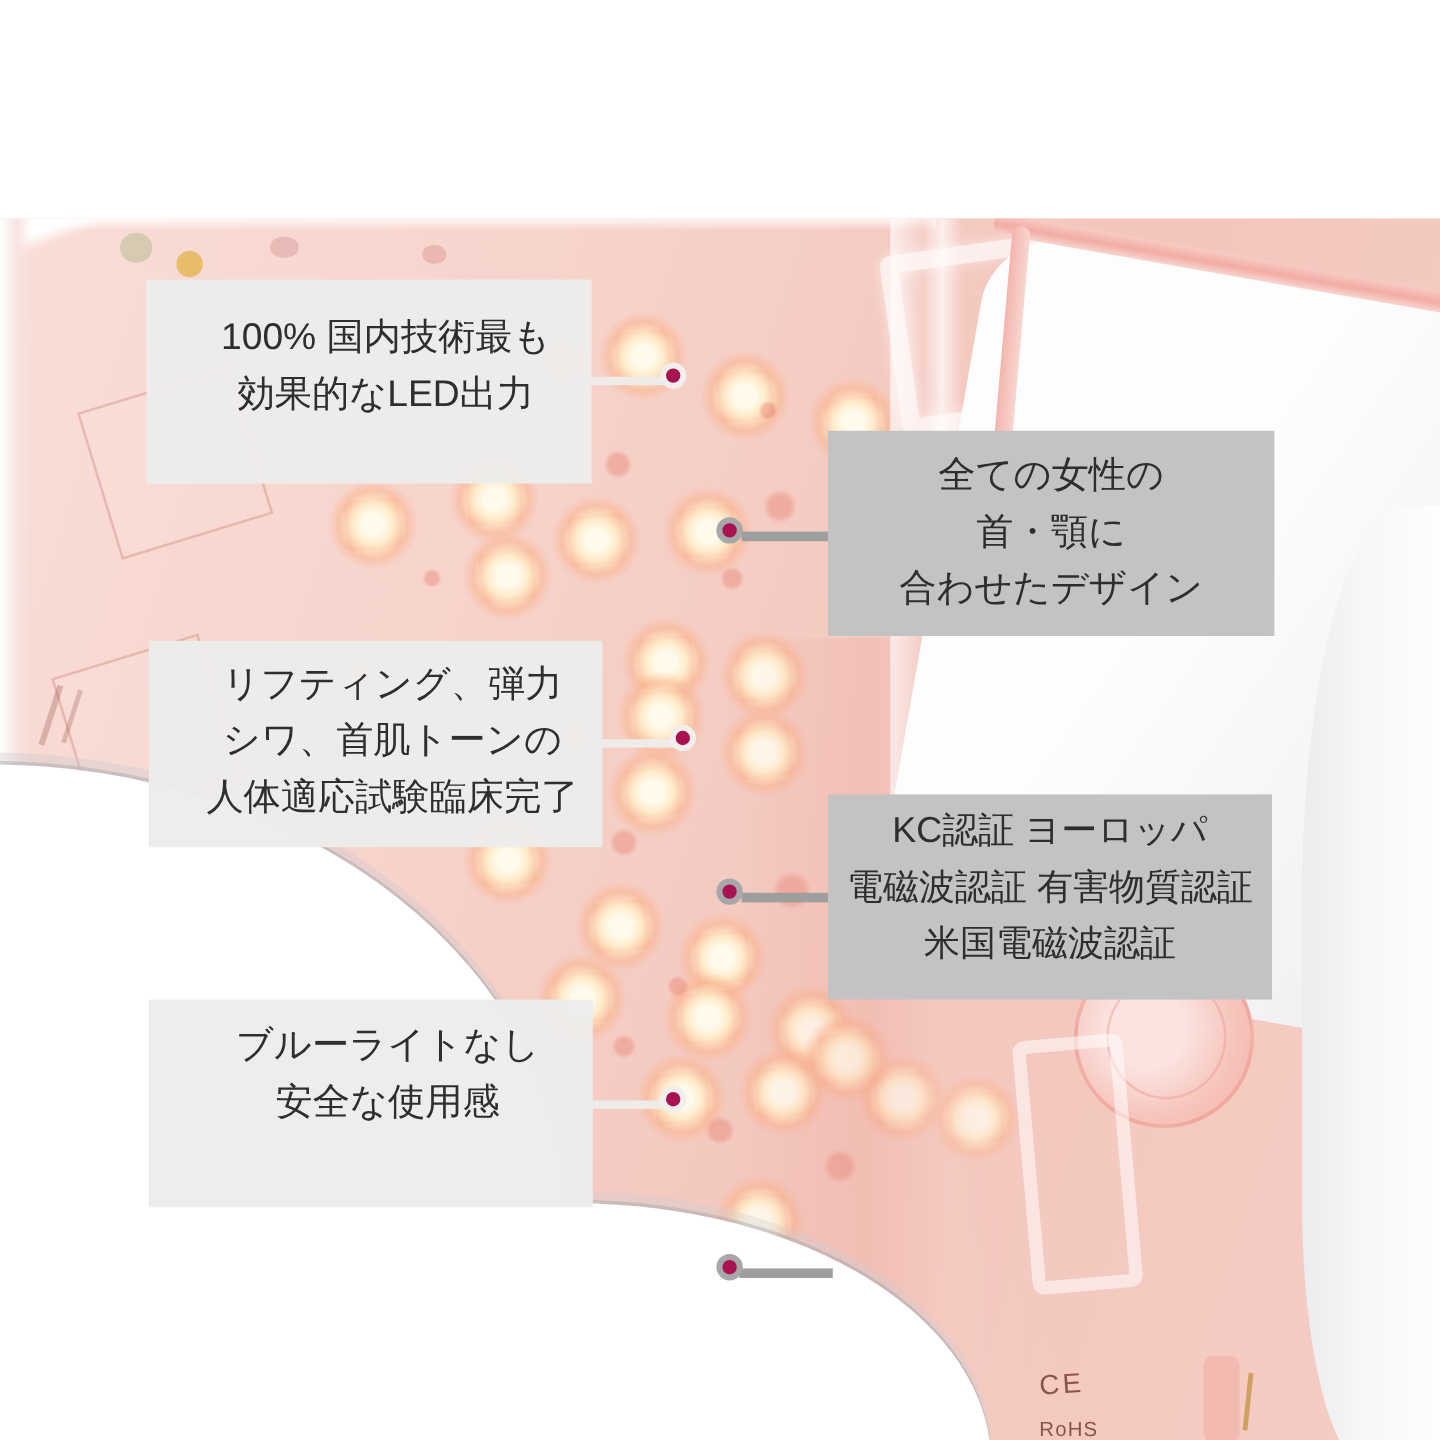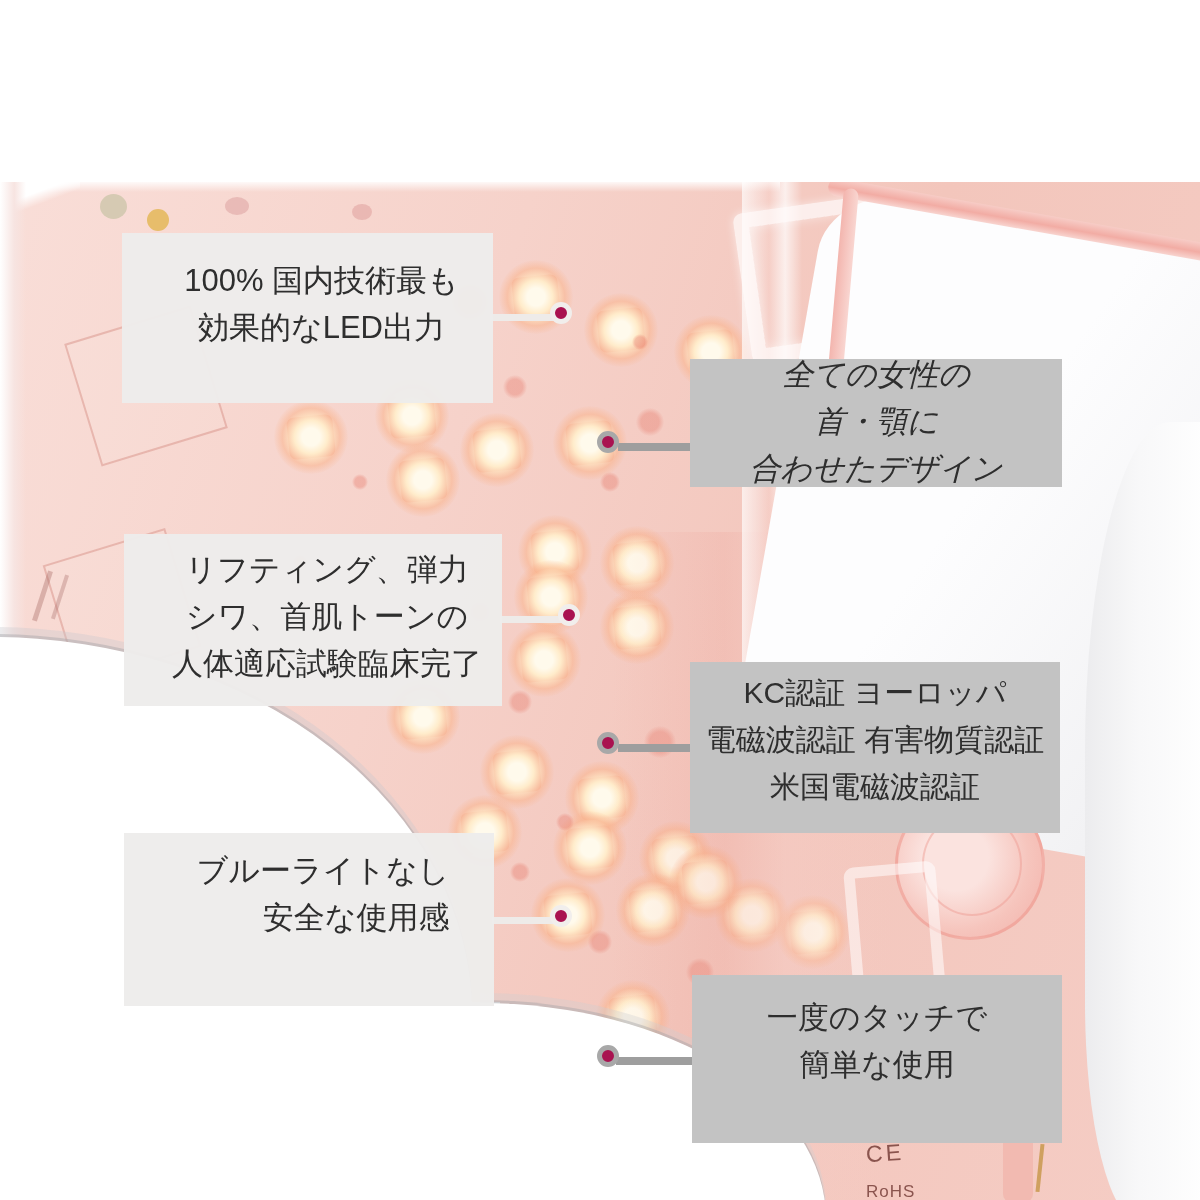--- a/index.html
+++ b/index.html
@@ -87,24 +87,24 @@
   .glow{width:74px;height:74px;border-radius:50%;
         background:radial-gradient(circle,#fffaec 0 17%,#ffeccb 32%,rgba(250,180,140,.55) 55%,rgba(250,180,140,0) 72%);}
   .spot{border-radius:50%;}
 
   
   .callout{display:flex;align-items:center;justify-content:center;text-align:center;
            font-size:31px;line-height:47px;color:#2e2e2e;font-weight:400;}
   .cl-left{background:rgba(237,236,235,.97);padding-left:28px;}
   .cl-right{background:#c3c3c3;}
   .c1{left:122px;top:233px;width:371px;height:170px;padding-bottom:28px;}
-  .c2{left:690px;top:359px;width:372px;height:128px;padding-bottom:4px;font-style:italic;}
+  .c2{left:690px;top:359px;width:372px;height:171px;padding-bottom:4px;}
   .c3{left:124px;top:534px;width:378px;height:172px;padding-bottom:8px;}
   .c4{left:690px;top:662px;width:370px;height:171px;padding-bottom:16px;font-size:30px;}
-  .c5{left:124px;top:833px;width:370px;height:173px;padding-bottom:52px;text-align:right;}
+  .c5{left:124px;top:833px;width:370px;height:173px;padding-bottom:52px;}
   .c6{left:692px;top:975px;width:370px;height:168px;padding-bottom:36px;}
 
   
   .lead{height:7px;}
   .lead-light{background:#eeebe9;}
   .lead-gray{background:#9e9e9e;height:8px;}
   .l1{left:490px;top:314px;width:70px;}
   .l2{left:618px;top:443px;width:74px;}
   .l3{left:500px;top:616px;width:66px;}
   .l4{left:618px;top:744px;width:74px;}
@@ -253,17 +253,14 @@
     </div>
   <div class="callout cl-right c4">
       <span style="position:static">KC認証 ヨーロッパ<br>電磁波認証 有害物質認証<br>米国電磁波認証</span>
     </div>
   <div class="callout cl-left  c3">
       <span style="position:static">リフティング、弾力<br>シワ、首肌トーンの<br>人体適応試験臨床完了</span>
     </div>
   <div class="callout cl-left  c5">
       <span style="position:static">ブルーライトなし<br>安全な使用感</span>
     </div>
-  <div class="callout cl-right c6">
-      <span style="position:static">一度のタッチで<br>簡単な使用</span>
-    </div>
 
 </div>
 
 </body></html>

